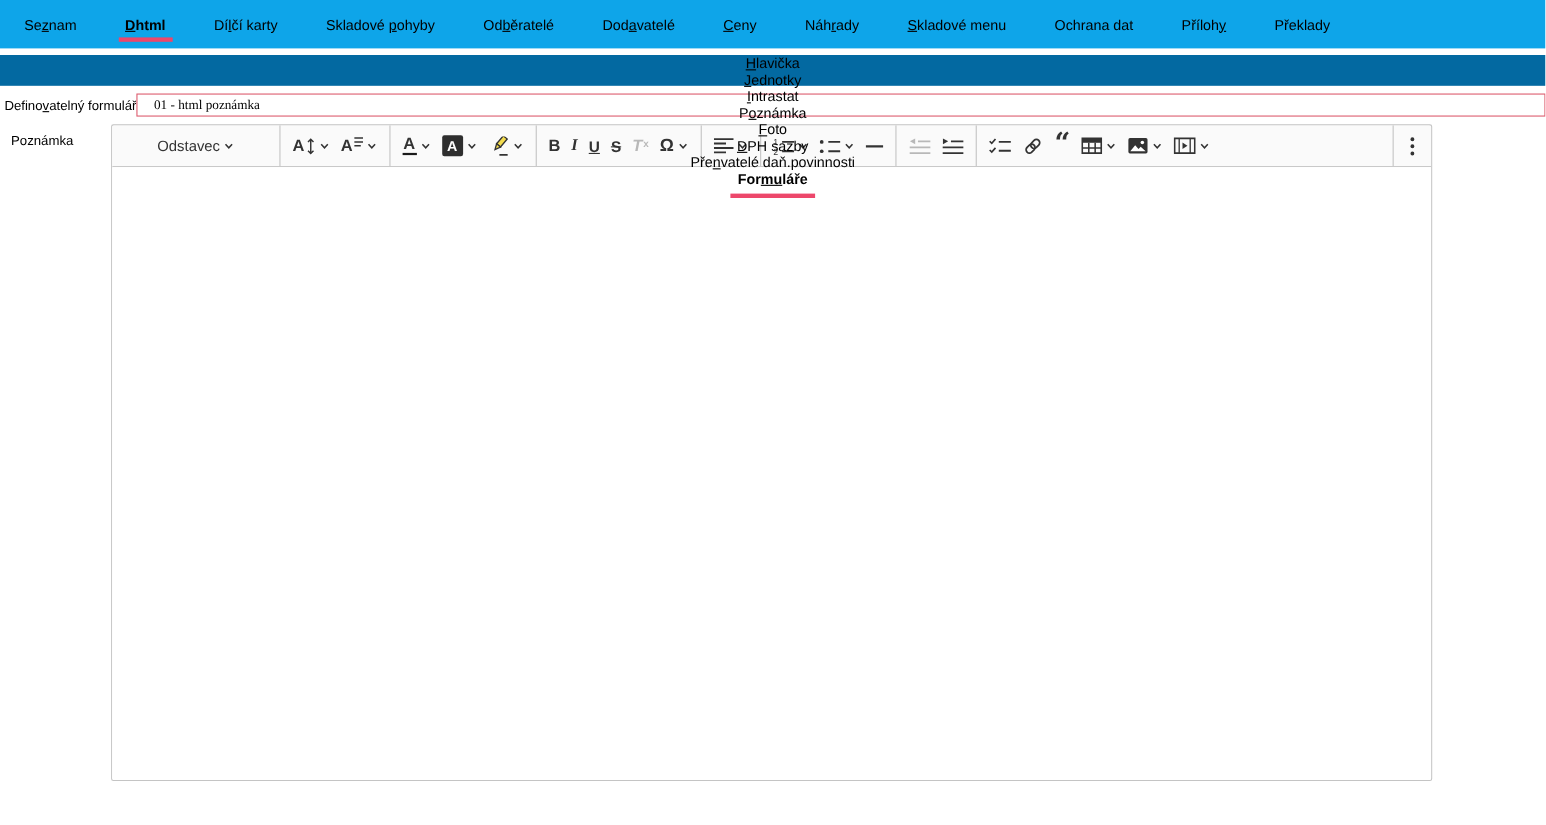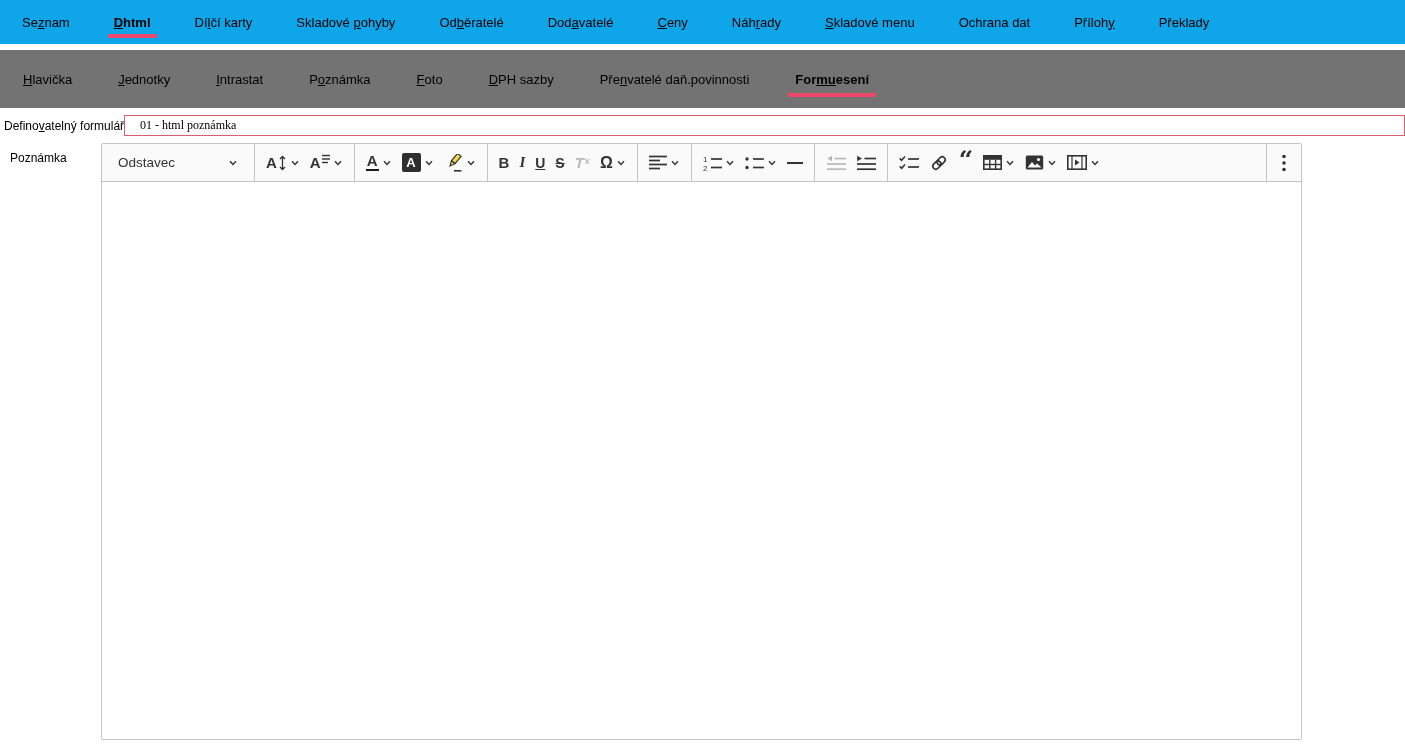--- a/index.html
+++ b/index.html
@@ -4,21 +4,21 @@
 <style>
   * { box-sizing: border-box; }
   html,body { margin:0; padding:0; }
   body {
     width:1405px; height:750px; overflow:hidden;
     background:#ffffff; color:#000;
     font-family:"Liberation Sans", sans-serif;
   }
   
   .topbar { height:44px; background:#0ea5e9; display:flex; align-items:center; }
-  .subbar { height:58px; background:#737373; display:flex; align-items:center; margin-top:6px; }
+  .subbar { height:28px; background:#0369a1; display:flex; align-items:center; margin-top:6px;flex-direction:column; }
   .tab { padding:0 22px; font-size:13px; white-space:nowrap; cursor:default; }
   .subbar .tab { padding:0 23px; }
   .tab-inner { position:relative; display:inline-block; }
   .tab.active { font-weight:bold; }
   .topbar .tab.active .tab-inner::after {
     content:""; position:absolute; left:-6px; right:-6px;
     top:calc(100% + 4px); height:4px; background:#ed476b;
   }
   .subbar .tab.active .tab-inner::after {
     content:""; position:absolute; left:-7px; right:-7px;
@@ -42,21 +42,21 @@
     height:38px; background:#fafafa; border-bottom:1px solid #c4c4c4;
     border-radius:2px 2px 0 0; display:flex; align-items:center; padding:0 6px;
   }
   .content { height:557px; background:#fff; border-radius:0 0 2px 2px; }
 
   .tbtn { display:inline-flex; align-items:center; justify-content:center; height:32px; padding:0 5px; color:#333; flex:none; cursor:default; }
   .tbtn svg { display:block; }
   .tbtn.disabled { color:#b8b8b8; }
   .sep { width:1px; align-self:stretch; background:#c4c4c4; margin:0 6px; flex:none; }
   .chev { margin-left:3px; display:inline-flex; }
-  .para-dd { width:140px; justify-content:space-between; font-size:13.5px; padding:0 10px 0 10px; }
+  .para-dd { width:140px; font-size:13.5px; padding:0 10px 0 10px; }
   .more-group { margin-left:auto; display:flex; align-items:center; align-self:stretch; }
 
   .glyph-a  { font-size:15px; font-weight:600; }
   .glyph-b  { font-size:15px; font-weight:700; }
   .glyph-i  { font-size:15px; font-weight:600; font-style:italic; font-family:"Liberation Serif", serif; }
   .glyph-u  { font-size:14px; font-weight:600; text-decoration:underline; }
   .glyph-s  { font-size:14px; font-weight:600; text-decoration:line-through; }
   .glyph-omega { font-size:16px; font-weight:600; }
   .glyph-quote { font-family:"DejaVu Serif", serif; font-size:25px; font-weight:bold; line-height:8px; height:13px; overflow:visible; }
   .a-underline { border-bottom:2.5px solid #1a1a1a; padding:0 1px 1px 1px; line-height:14px; }
@@ -88,21 +88,21 @@
 </div>
 
 <div class="subbar">
   <div class="tab"><span class="tab-inner"><span></span><span class="accel">H</span><span>lavička</span></span></div>
   <div class="tab"><span class="tab-inner"><span></span><span class="accel">J</span><span>ednotky</span></span></div>
   <div class="tab"><span class="tab-inner"><span></span><span class="accel">I</span><span>ntrastat</span></span></div>
   <div class="tab"><span class="tab-inner"><span>P</span><span class="accel">o</span><span>známka</span></span></div>
   <div class="tab"><span class="tab-inner"><span></span><span class="accel">F</span><span>oto</span></span></div>
   <div class="tab"><span class="tab-inner"><span></span><span class="accel">D</span><span>PH sazby</span></span></div>
   <div class="tab"><span class="tab-inner"><span>Pře</span><span class="accel">n</span><span>vatelé daň.povinnosti</span></span></div>
-  <div class="tab active"><span class="tab-inner"><span>For</span><span class="accel">mu</span><span>esení</span></span></div>
+  <div class="tab active"><span class="tab-inner"><span>For</span><span class="accel">mu</span><span>láře</span></span></div>
 </div>
 
 <div class="form-row">
   <div class="form-label">
       <span>Defino</span>
       <span class="accel">v</span>
       <span>atelný formulář:</span>
     </div>
   <input class="form-input" type="text" value="01 - html poznámka" style="">
 </div>

